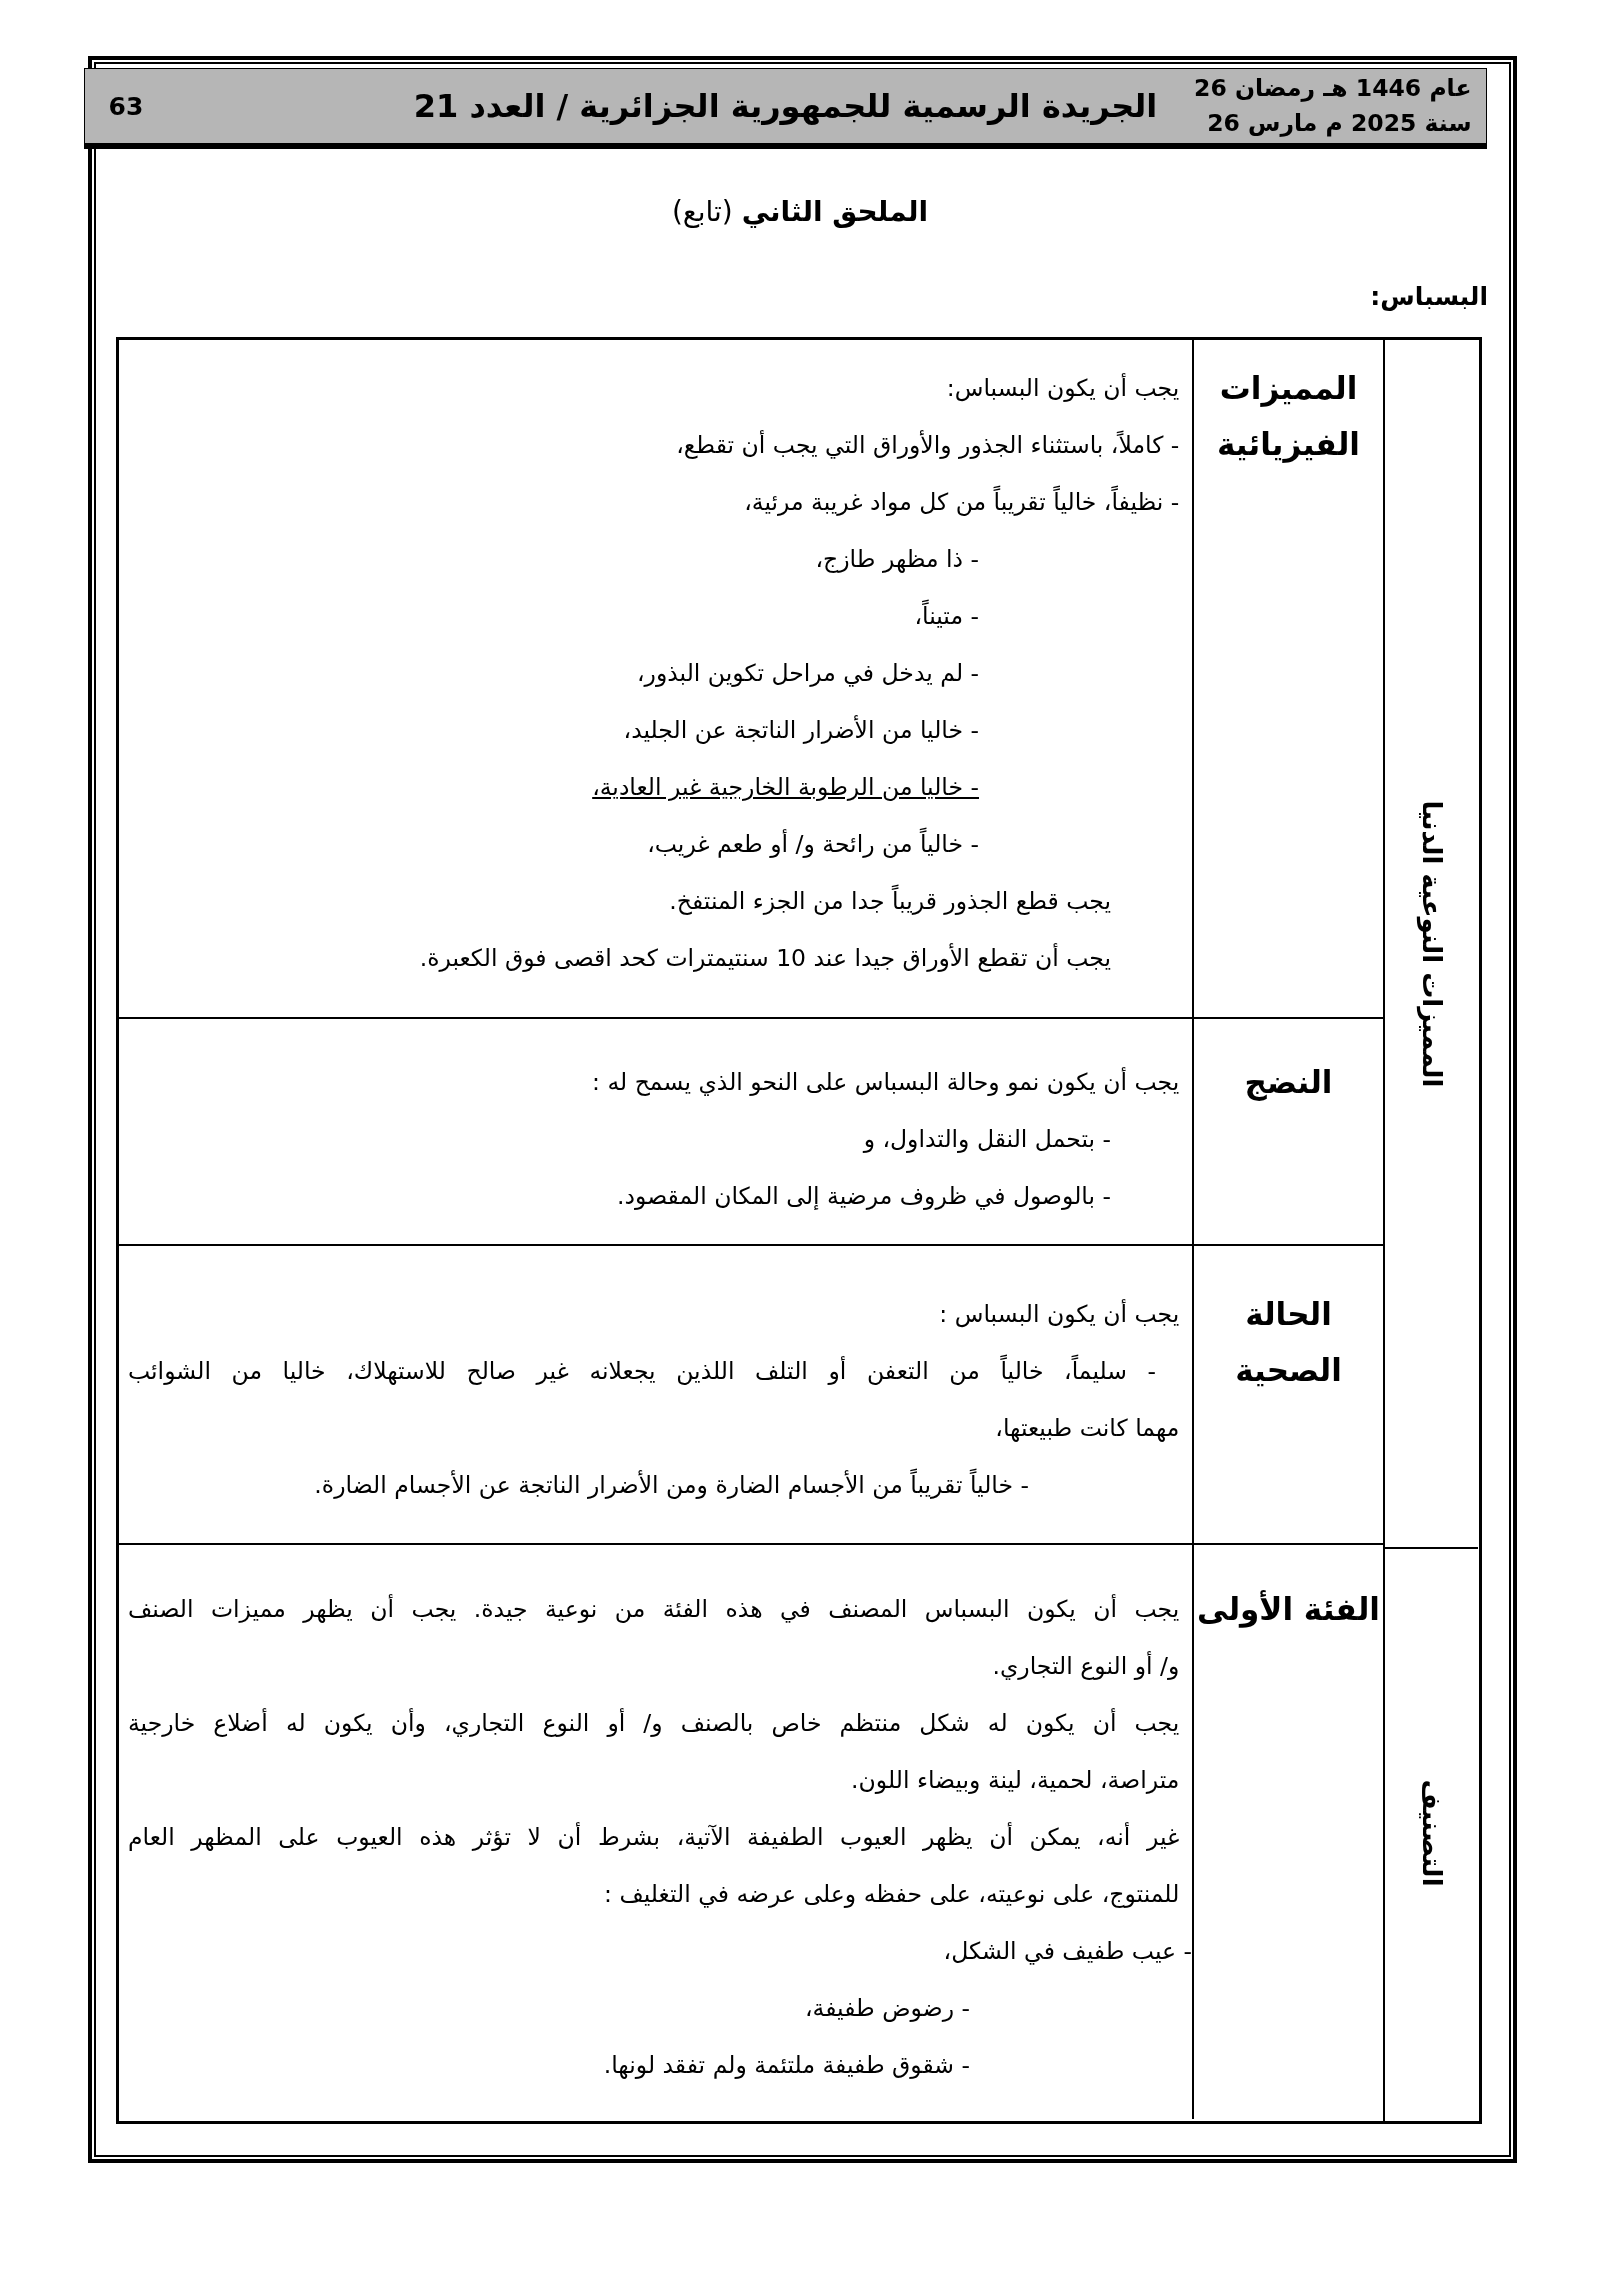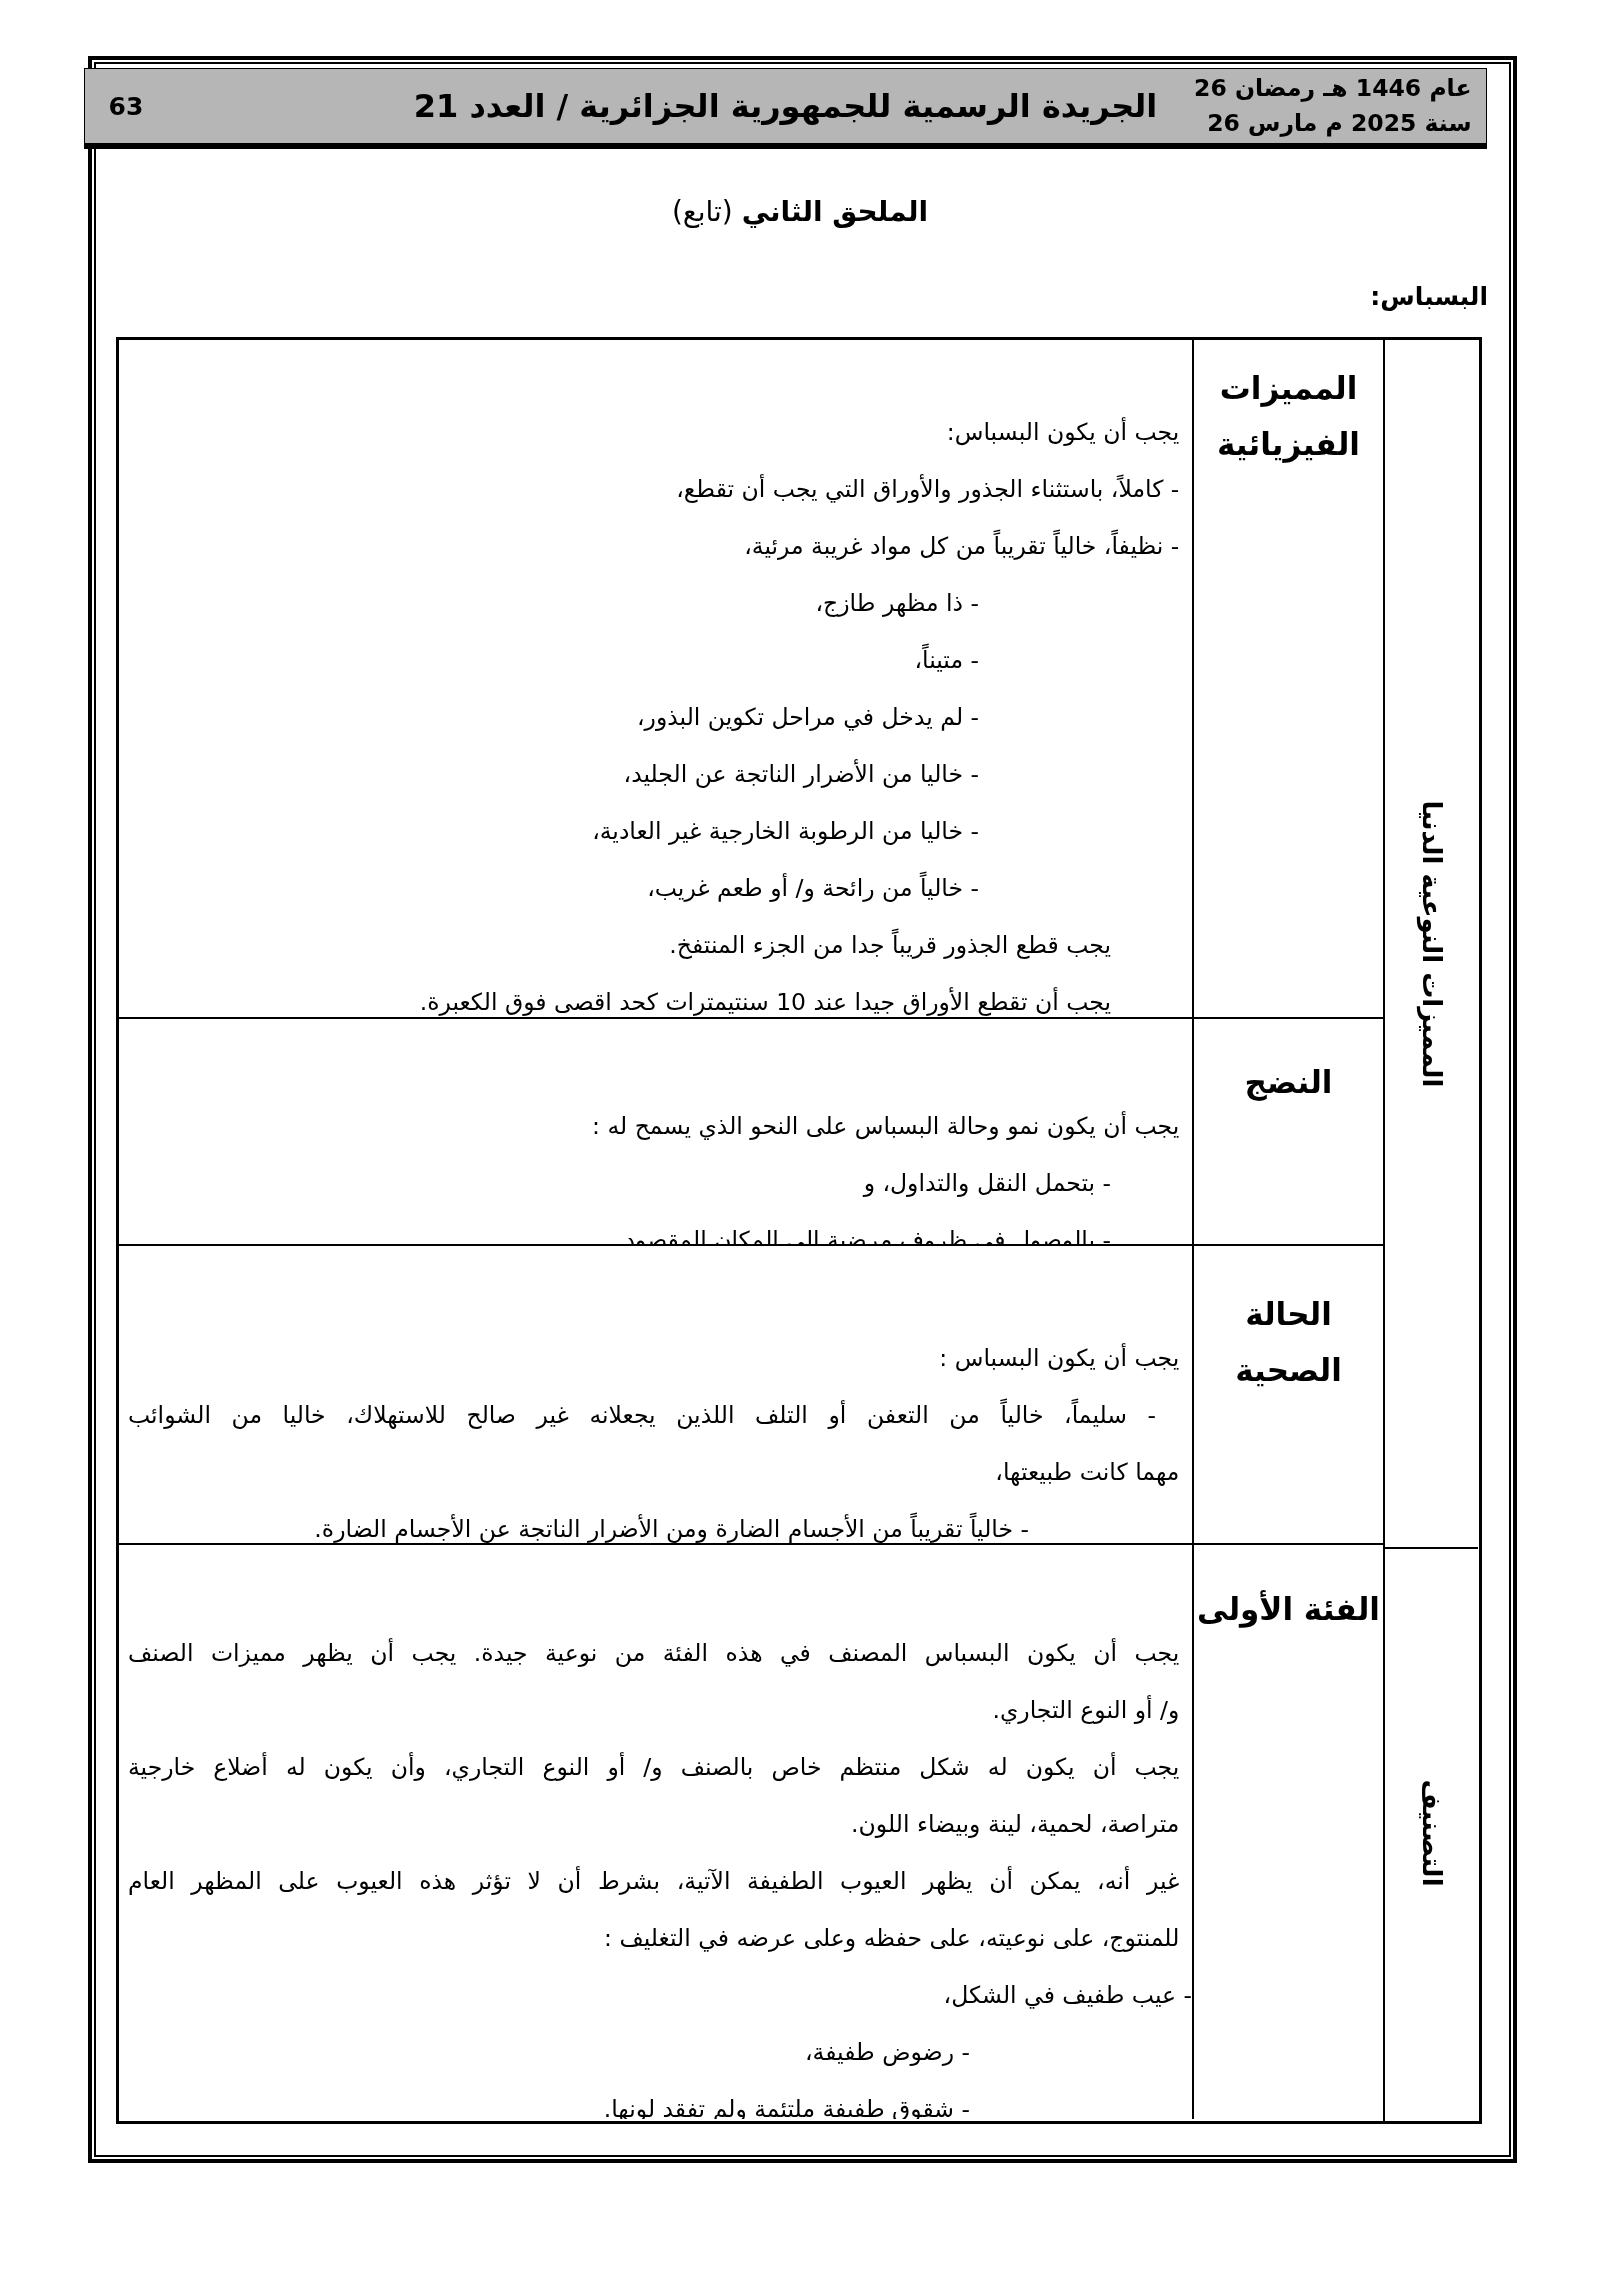--- a/index.html
+++ b/index.html
@@ -55,21 +55,20 @@
   }
   .t-rows{position:absolute;left:0;top:0;bottom:0;width:1264px;}
   .t-row{position:relative;border-bottom:2.7px solid #000;box-sizing:border-box;overflow:hidden;}
   .t-row:nth-child(1){height:679px;}
   .t-row:nth-child(2){height:227px;}
   .t-row:nth-child(3){height:299px;}
   .t-row:nth-child(4){height:574px;border-bottom:none;}
   .cell-content{
     position:absolute;left:0;top:0;bottom:0;width:1073px;box-sizing:border-box;
     font-size:23.5px;
-    margin-top:44px;
   }
   .t-row:nth-child(1) .cell-content,.t-row:nth-child(1) .cell-label{padding-top:20px;}
   .t-row:nth-child(2) .cell-content,.t-row:nth-child(2) .cell-label{padding-top:35px;}
   .t-row:nth-child(3) .cell-content,.t-row:nth-child(3) .cell-label{padding-top:40px;}
   .t-row:nth-child(4) .cell-content,.t-row:nth-child(4) .cell-label{padding-top:36px;}
   .line{line-height:57px;text-align:right;white-space:nowrap;padding-left:9px;box-sizing:border-box;}
   .line.stretch{white-space:normal;text-align:justify;text-align-last:justify;}
   .cell-label{
     position:absolute;left:1073px;top:0;bottom:0;right:0;box-sizing:border-box;
     border-left:2.7px solid #000;
@@ -116,21 +115,21 @@
     <div class="t-rows" id="t-rows">
         <div class="t-row">
           <div class="cell-content">
             <div class="line" style="padding-right: 12.7px;">يجب أن يكون البسباس:</div>
             <div class="line" style="padding-right: 12.7px;">- كاملاً، باستثناء الجذور والأوراق التي يجب أن تقطع،</div>
             <div class="line" style="padding-right: 12.7px;">- نظيفاً، خالياً تقريباً من كل مواد غريبة مرئية،</div>
             <div class="line" style="padding-right: 213px;">- ذا مظهر طازج،</div>
             <div class="line" style="padding-right: 213px;">- متيناً،</div>
             <div class="line" style="padding-right: 213px;">- لم يدخل في مراحل تكوين البذور،</div>
             <div class="line" style="padding-right: 213px;">- خاليا من الأضرار الناتجة عن الجليد،</div>
-            <div class="line" style="padding-right: 213px;">- خاليا من الرطوبة الخارجية غير العادية،</div>
+            <div class="line" style="padding-right: 213px; text-decoration: underline;">- خاليا من الرطوبة الخارجية غير العادية،</div>
             <div class="line" style="padding-right: 213px;">- خالياً من رائحة و/ أو طعم غريب،</div>
             <div class="line" style="padding-right: 81px;">يجب قطع الجذور قريباً جدا من الجزء المنتفخ.</div>
             <div class="line" style="padding-right: 81px;">يجب أن تقطع الأوراق جيدا عند 10 سنتيمترات كحد اقصى فوق الكعبرة.</div>
           </div>
           <div class="cell-label">
             <div>المميزات</div>
             <div>الفيزيائية</div>
           </div>
         </div>
         <div class="t-row">

